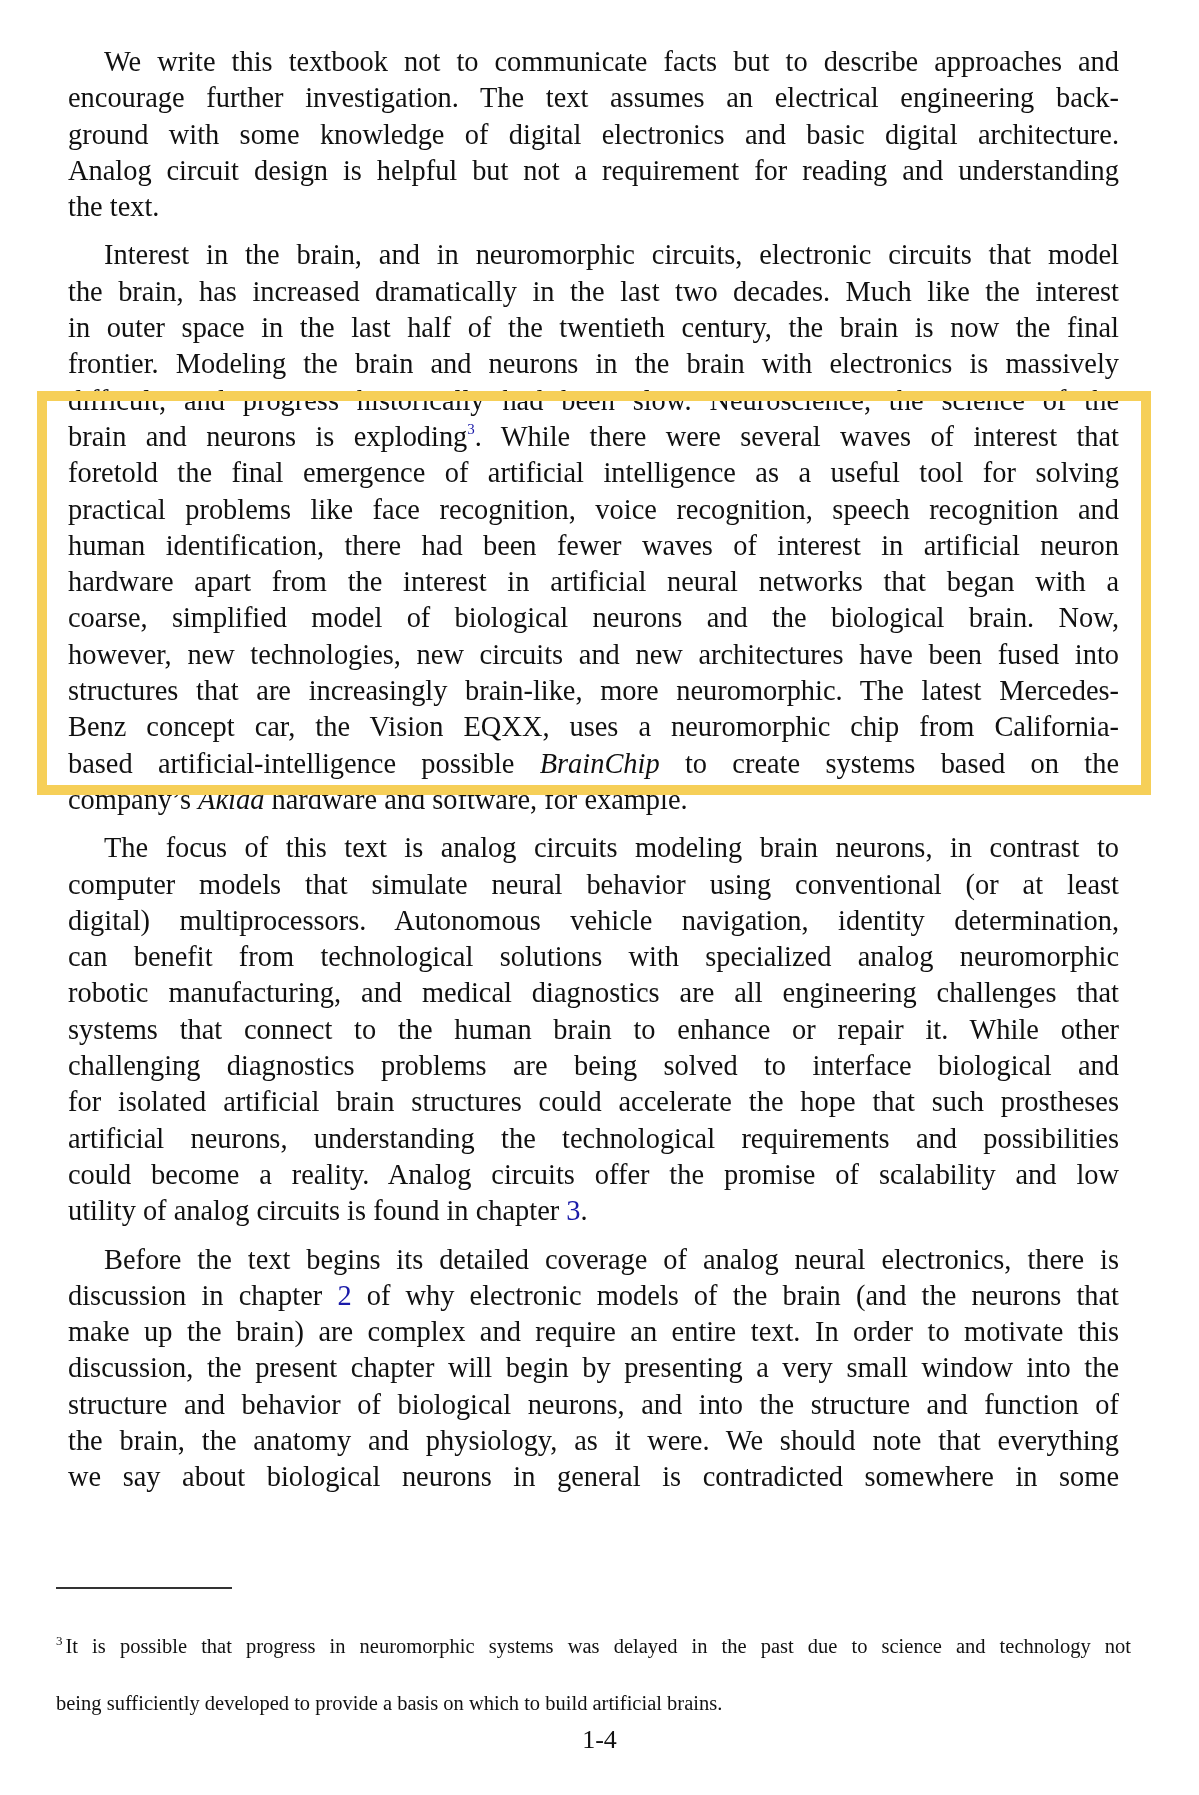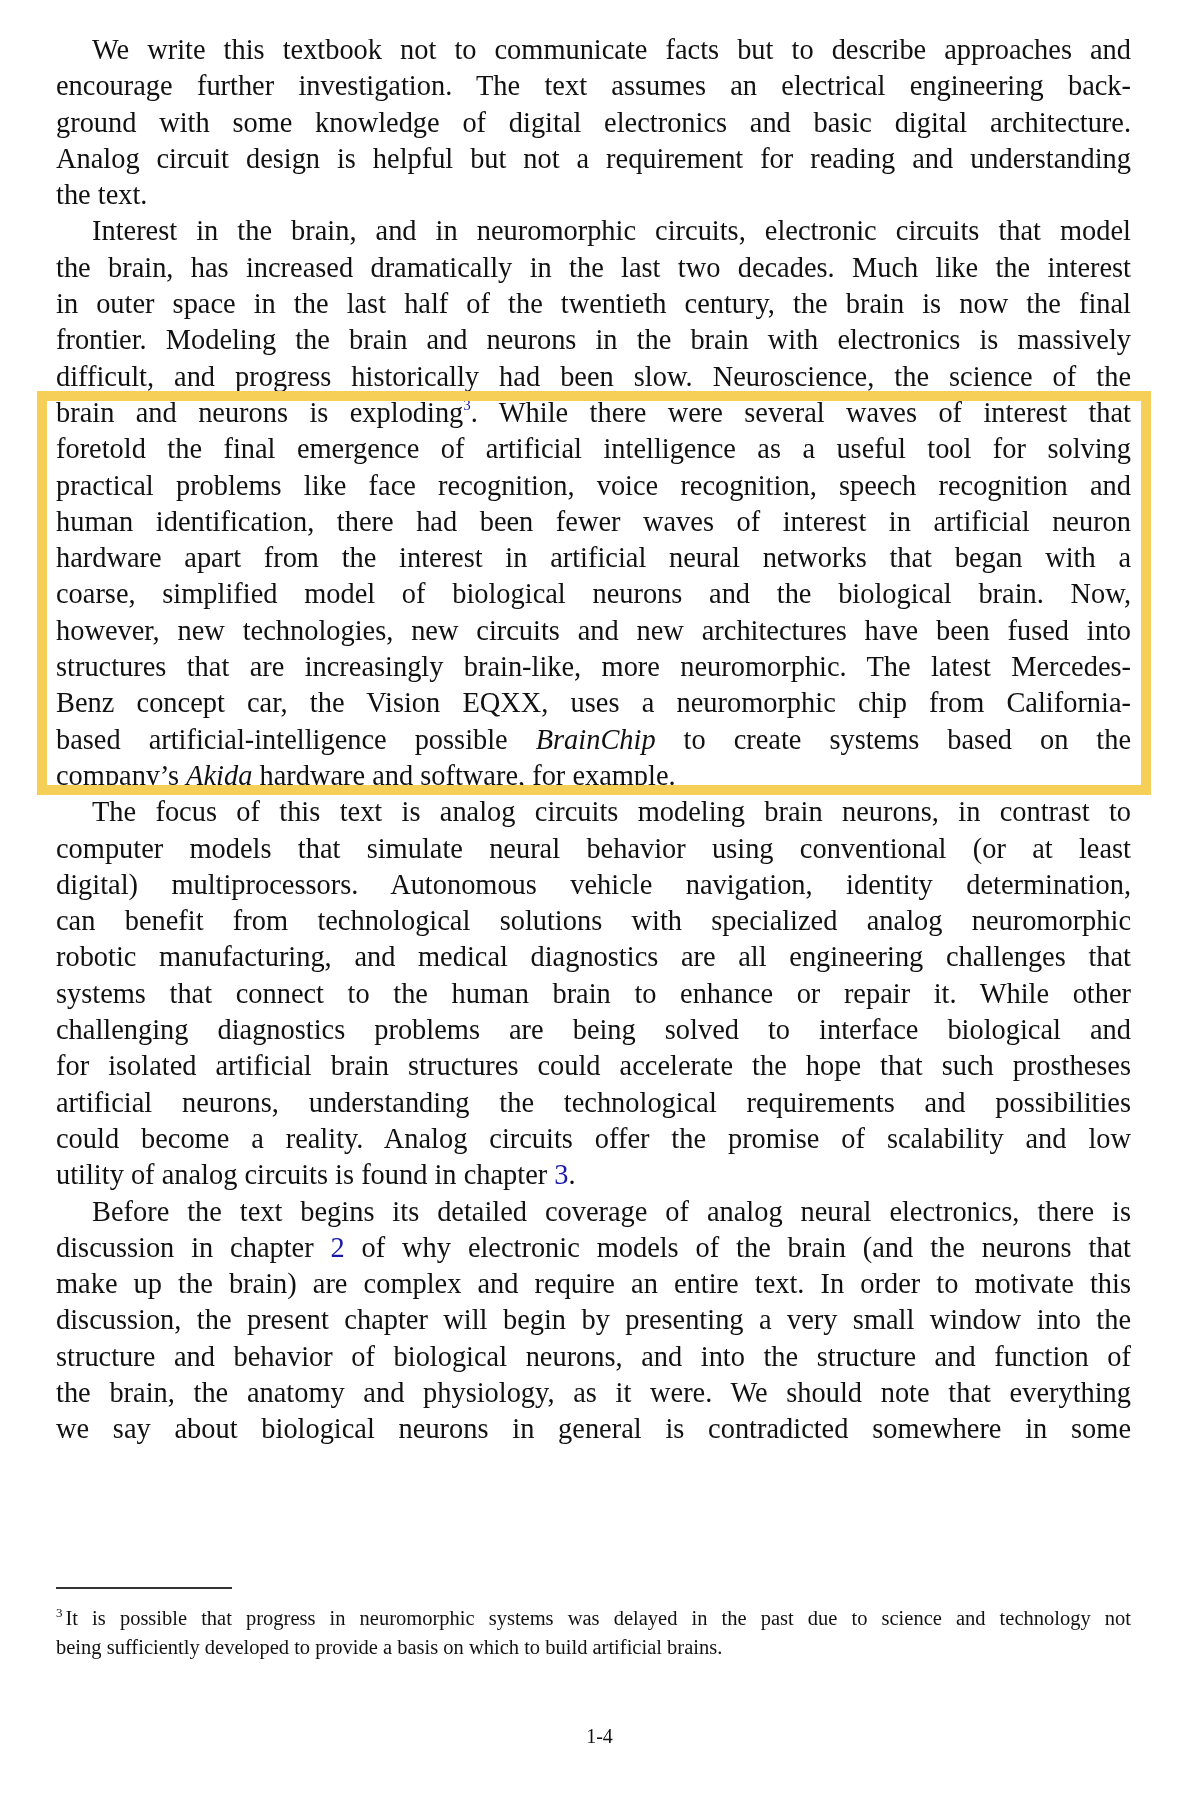--- a/index.html
+++ b/index.html
@@ -3,42 +3,42 @@
 <meta charset="utf-8">
 <style>
   html, body { margin: 0; padding: 0; background: #ffffff; }
   body { width: 1199px; height: 1795px; position: relative; overflow: hidden; }
   .page {
     position: absolute; left: 56px; top: 32px; width: 1075px;
     font-family: "Liberation Serif", "DejaVu Serif", serif;
     font-size: 28.4px; line-height: 36.3px; color: #111;
     text-align: justify;
   }
-  .para { margin: 0; text-indent: 36px; }
+  .para { margin: 12px; text-indent: 36px; }
   .para .line { display: block; text-align-last: justify; text-indent: 0; white-space: nowrap; }
   .para .line.first { padding-left: 36px; }
   .para .line.last { text-align-last: left; }
   .ref { color: #1a1aa8; }
   sup.ref { font-size: 15px; vertical-align: 12px; line-height: 0; }
   .highlight {
     position: absolute; left: 37px; top: 391px; width: 1094px; height: 384px;
     border: 10px solid #f6cf58; pointer-events: none; box-sizing: content-box;
   }
   .fn-rule { position: absolute; left: 56px; top: 1587px; width: 176px; height: 0; border-top: 2px solid #333; }
   .footnote {
     position: absolute; left: 56px; top: 1604px; width: 1075px;
     font-family: "Liberation Serif", "DejaVu Serif", serif;
     font-size: 20.5px; line-height: 29px; color: #111;
   }
-  .footnote .line { display: block; white-space: nowrap; text-align: justify; text-align-last: justify; }
+  .footnote .line { display: block; white-space: nowrap; text-align: justify; text-align-last: justify; margin-top: 28px; }
   .footnote .line.last { text-align-last: left; }
   .footnote sup { font-size: 13px; vertical-align: 8px; line-height: 0; margin-right: 3px; }
   .page-number {
     position: absolute; left: 0; width: 1199px; top: 1725px; text-align: center;
-    font-family: "Liberation Serif", "DejaVu Serif", serif; font-size: 20px; color: #111;
+    font-family: "Liberation Serif", "DejaVu Serif", serif; font-size: 26px; color: #111;
   }
   .line em { font-style: italic; }
 </style>
 </head>
 <body>
 
 <div class="page">
 
   <p class="para" style="text-indent:0">
     <span class="line first">We write this textbook not to communicate facts but to describe approaches and</span>

